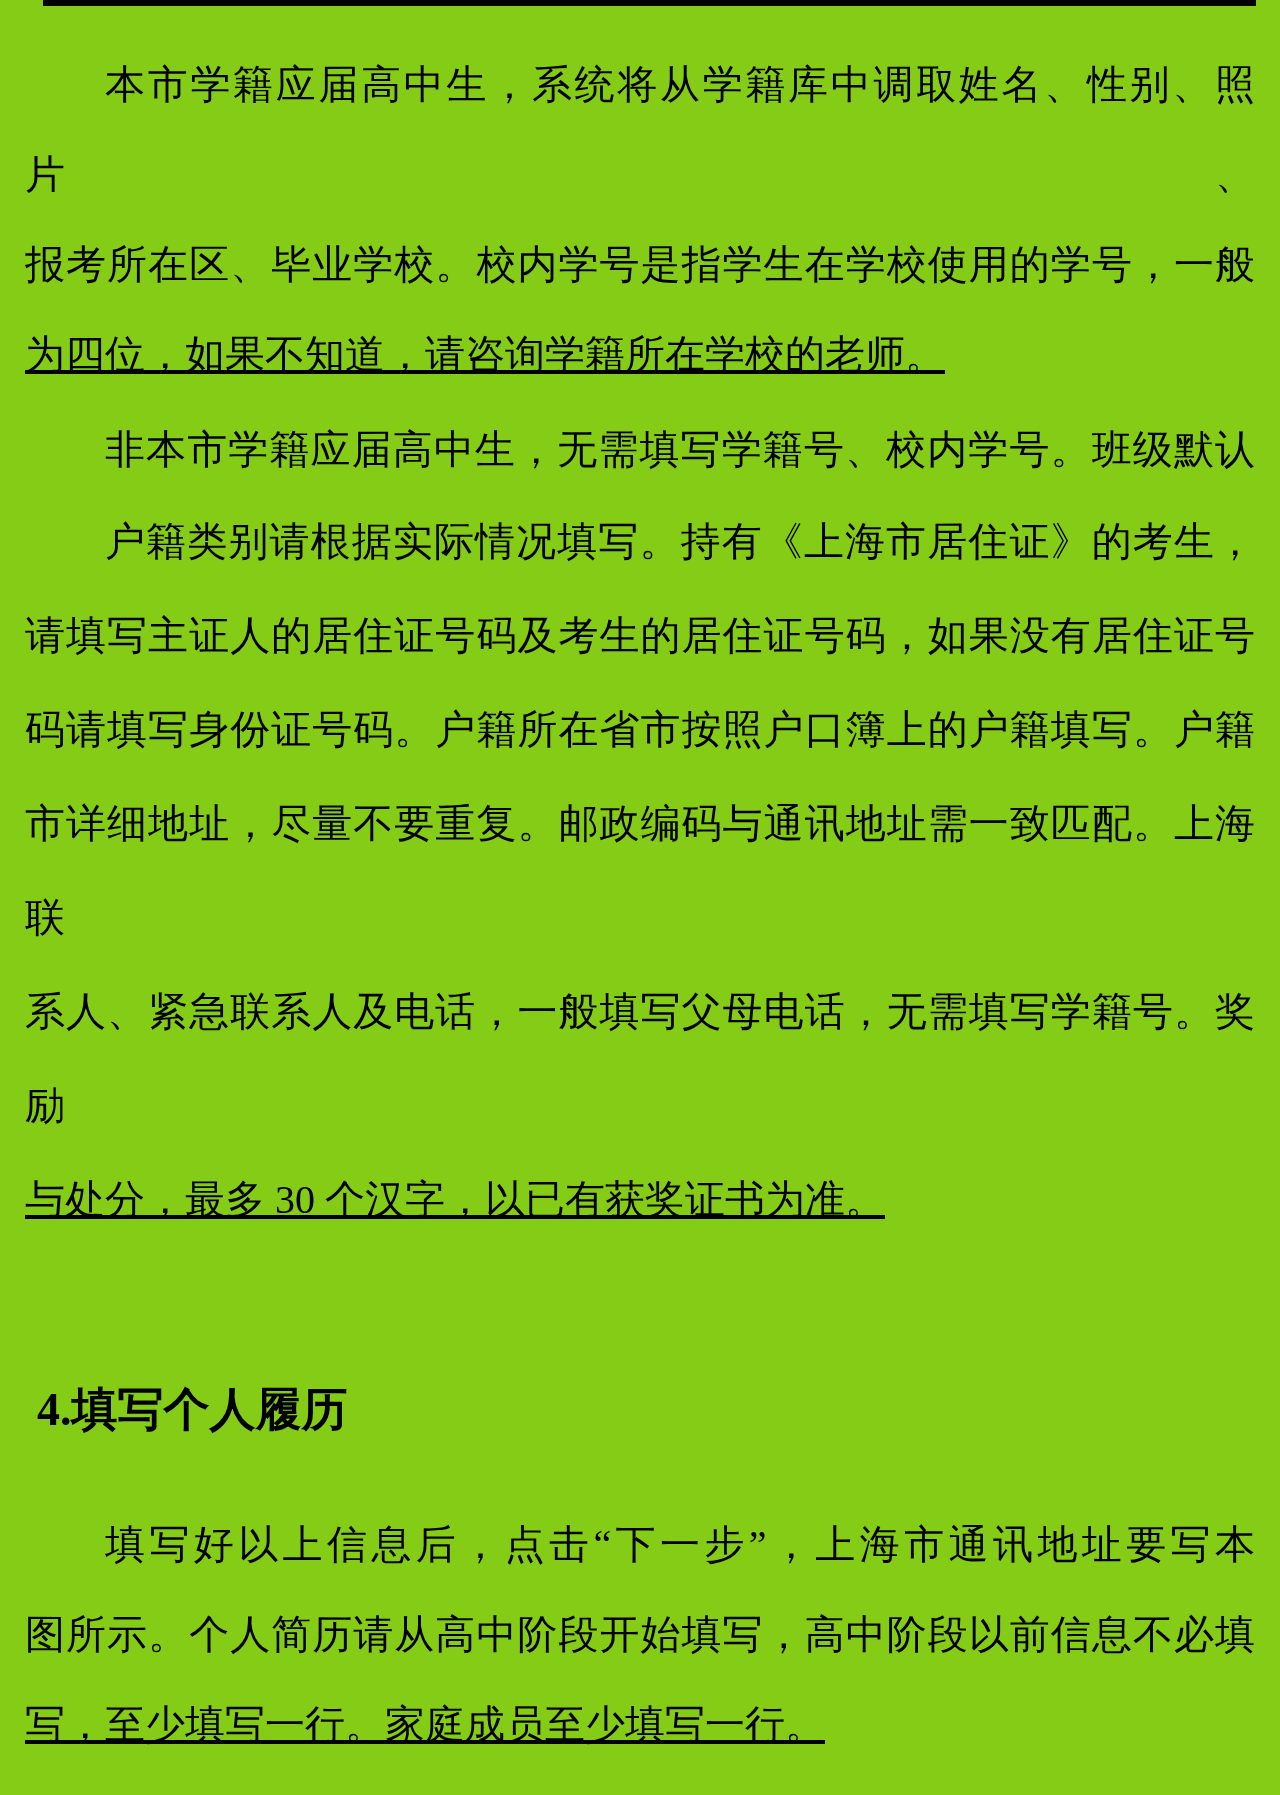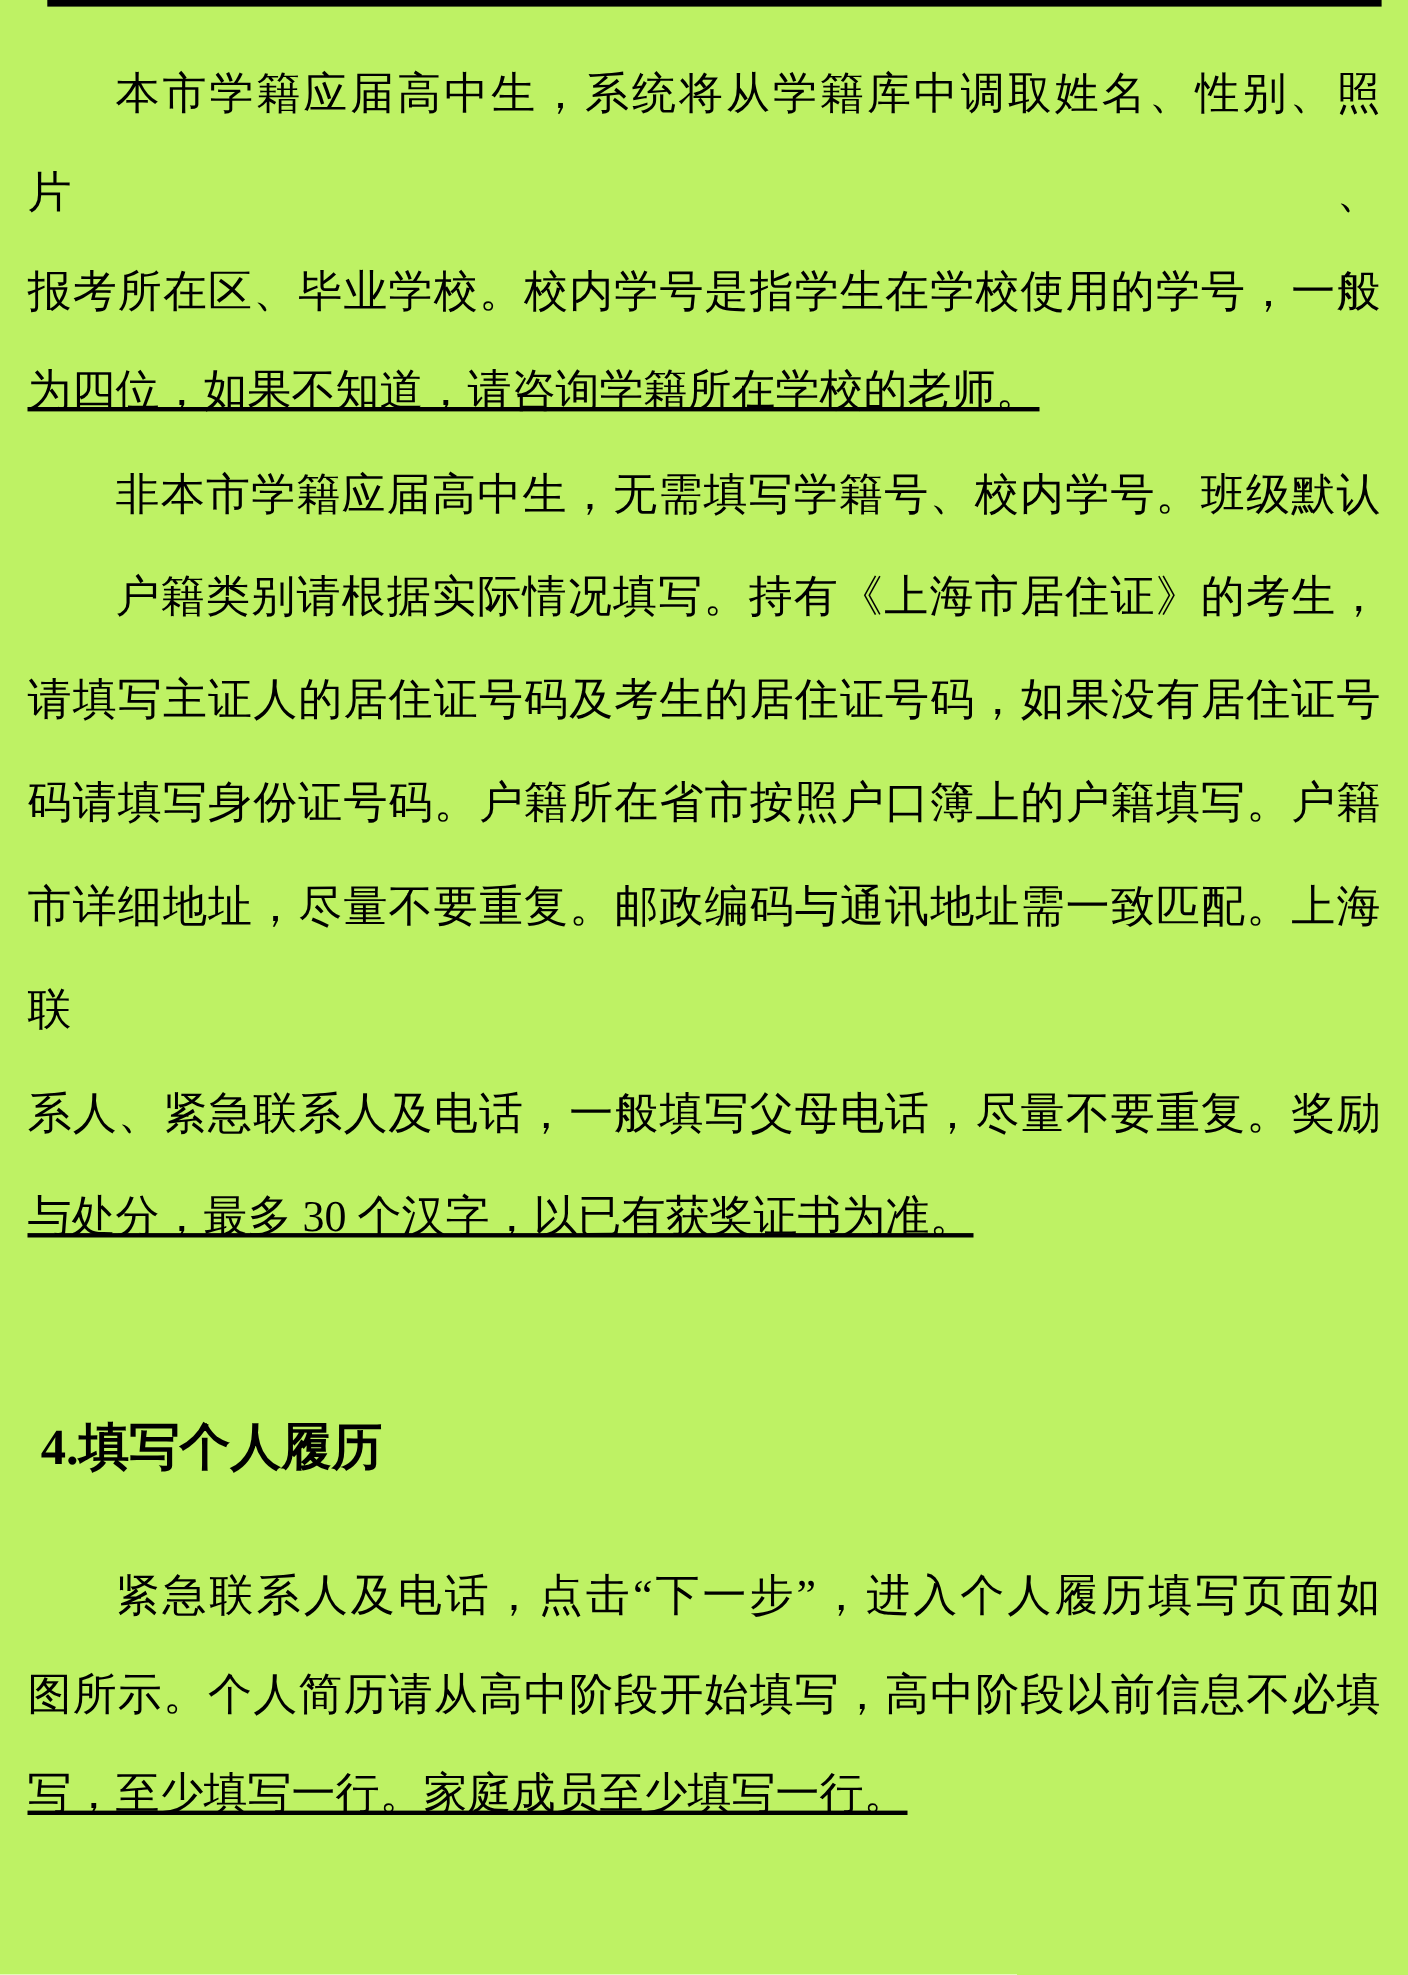--- a/index.html
+++ b/index.html
@@ -1,20 +1,20 @@
 <!DOCTYPE html>
 <html><head>
 <meta charset="utf-8">
 <style>
   html, body { margin: 0; padding: 0; background: #ffffff; }
   .page {
     position: relative;
     width: 1280px;
     height: 1795px;
-    background: #bef264;
+    background: #84cc16;
     color: #000000;
     font-family: "Liberation Serif", "DejaVu Serif", serif;
     overflow: hidden;
   }
   .top-bar {
     position: absolute;
     top: 0;
     left: 43px;
     width: 1213px;
     height: 6px;
@@ -64,26 +64,26 @@
 
     <p class="para p2">
       <span class="line first">非本市学籍应届高中生，无需填写学籍号、校内学号。班级默认</span>
     </p>
 
     <p class="para p3">
       <span class="line first">户籍类别请根据实际情况填写。持有《上海市居住证》的考生，</span>
       <span class="line">请填写主证人的居住证号码及考生的居住证号码，如果没有居住证号</span>
       <span class="line">码请填写身份证号码。户籍所在省市按照户口簿上的户籍填写。户籍</span>
       <span class="line">市详细地址，尽量不要重复。邮政编码与通讯地址需一致匹配。上海联</span>
-      <span class="line">系人、紧急联系人及电话，一般填写父母电话，尽量不要重复。奖励</span>
+      <span class="line">系人、紧急联系人及电话，一般填写父母电话，无需填写学籍号。奖励</span>
       <span class="line last">与处分，最多 30 个汉字，以已有获奖证书为准。</span>
     </p>
 
     <h2 class="heading">4.填写个人履历</h2>
 
     <p class="para p4">
-      <span class="line first">紧急联系人及电话，点击“下一步”，进入个人履历填写页面如</span>
+      <span class="line first">填写好以上信息后，点击“下一步”，上海市通讯地址要写本</span>
       <span class="line">图所示。个人简历请从高中阶段开始填写，高中阶段以前信息不必填</span>
       <span class="line last">写，至少填写一行。家庭成员至少填写一行。</span>
     </p>
 
   </div>
 </div>
 
 </body></html>

